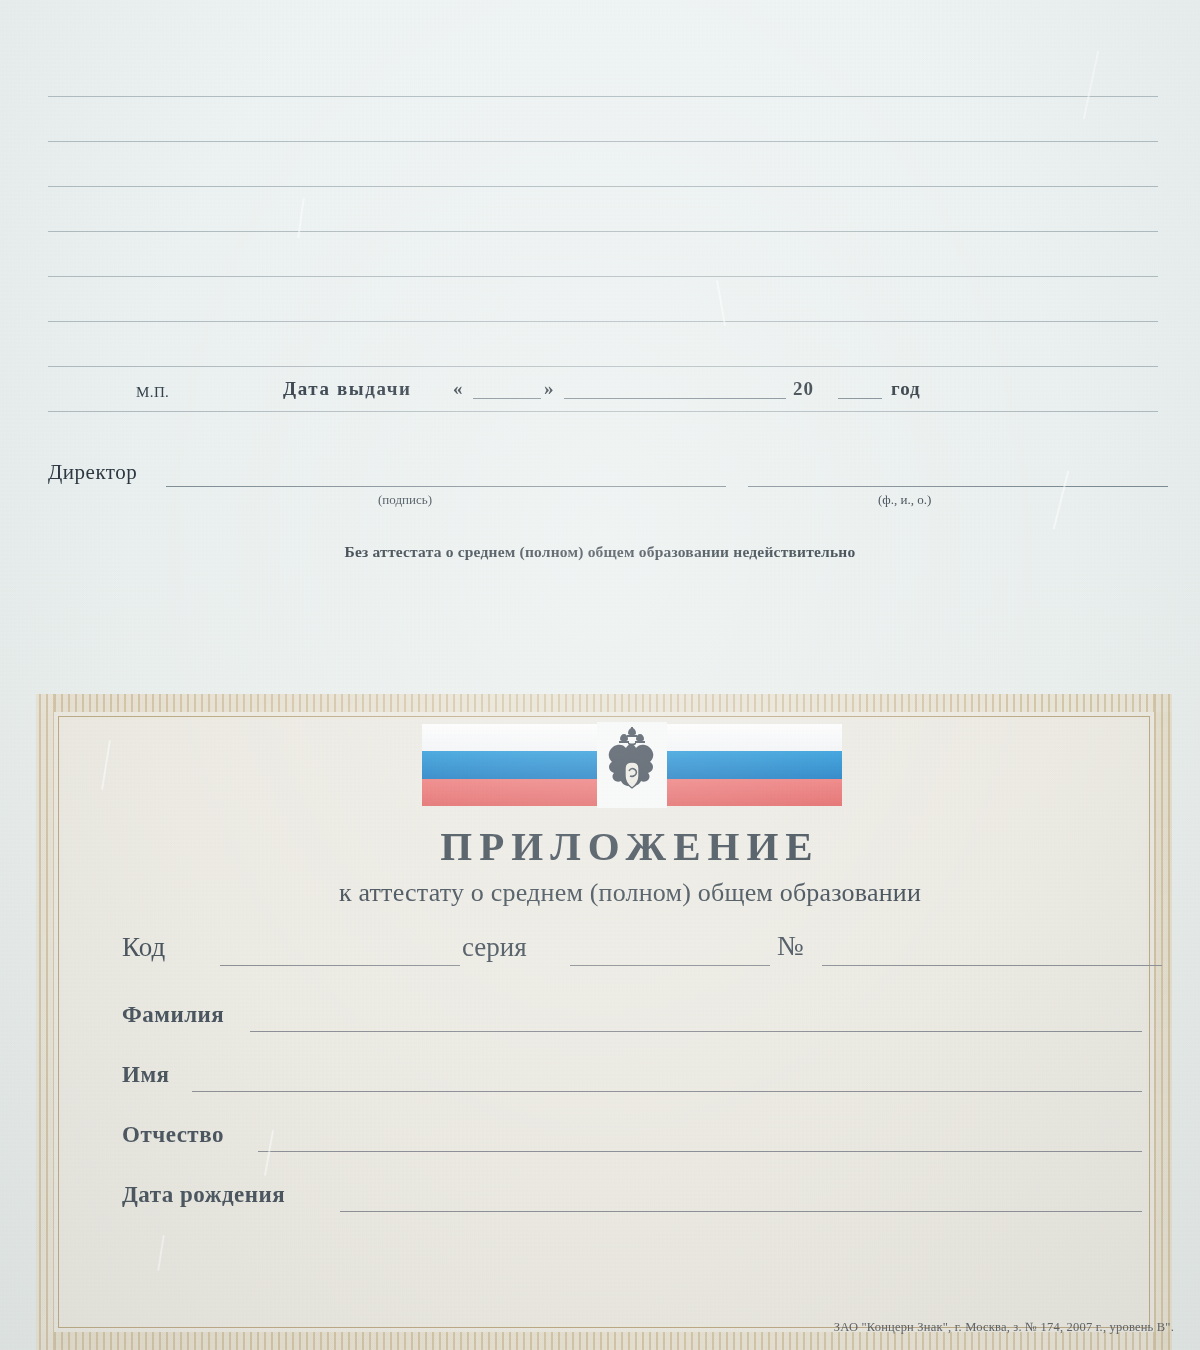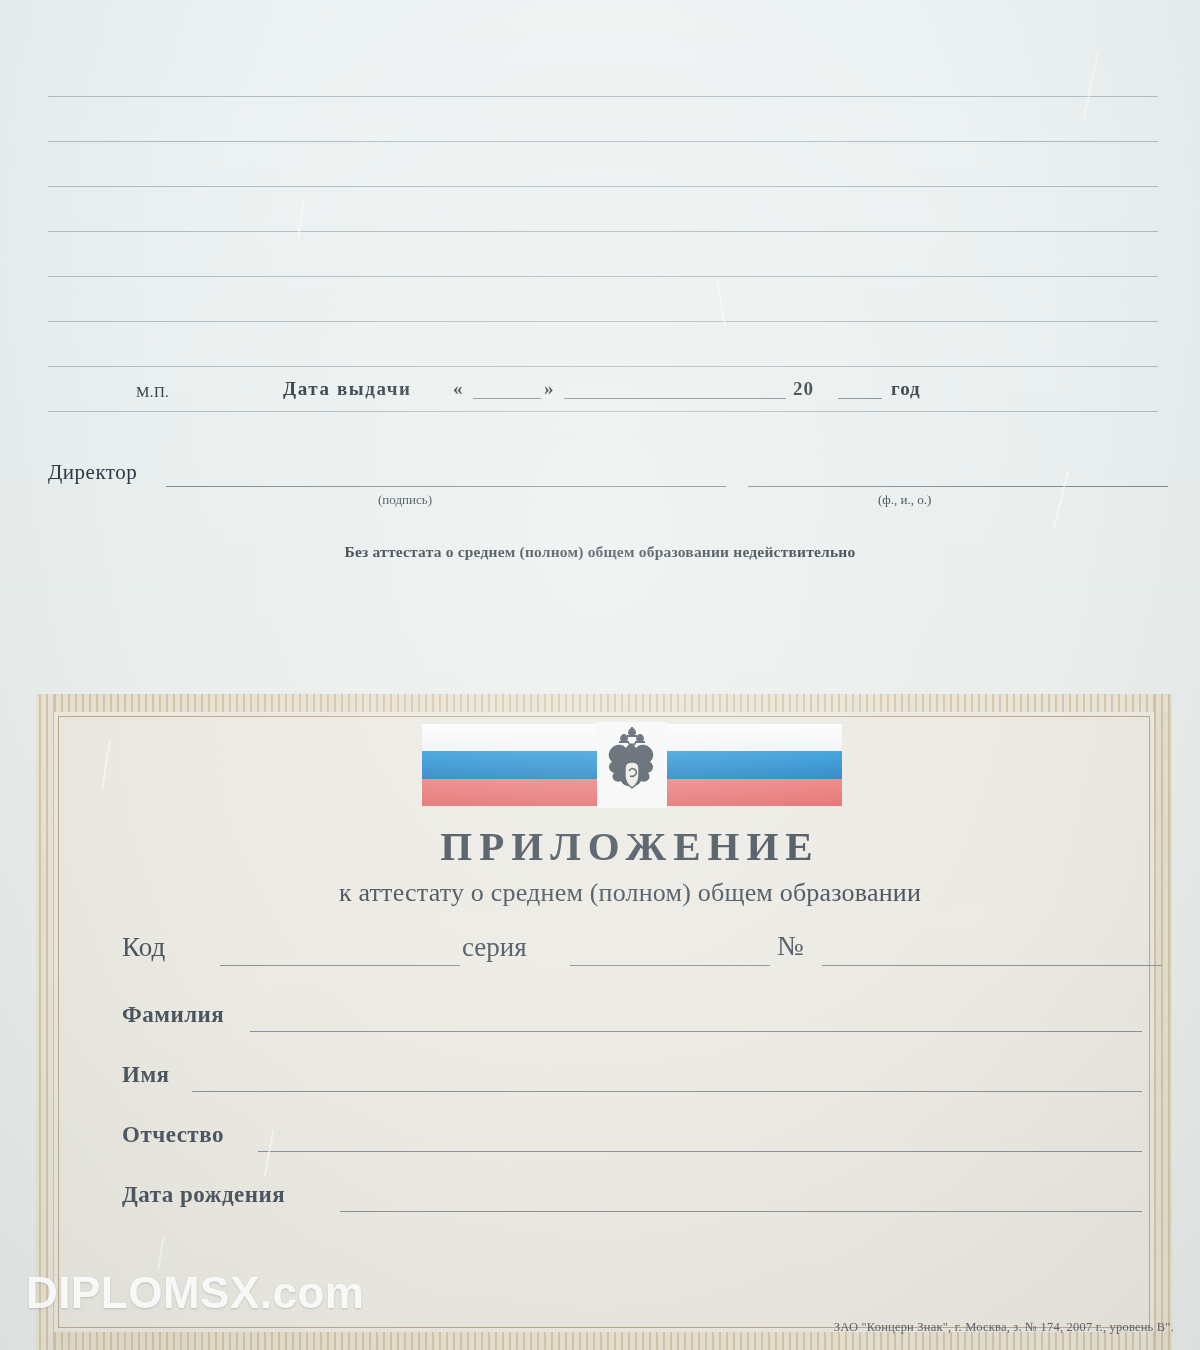--- a/index.html
+++ b/index.html
@@ -466,14 +466,13 @@
   <div class="scratch" style="left:300px; top:198px; width:2px; height:40px; transform: rotate(8deg);"></div>
   <div class="scratch" style="left:720px; top:280px; width:2px; height:46px; transform: rotate(-10deg);"></div>
   <div class="scratch" style="left:1060px; top:470px; width:2px; height:60px; transform: rotate(14deg);"></div>
   <div class="scratch" style="left:105px; top:740px; width:2px; height:50px; transform: rotate(9deg);"></div>
   <div class="scratch" style="left:268px; top:1130px; width:2px; height:46px; transform: rotate(10deg);"></div>
   <div class="scratch" style="left:160px; top:1235px; width:2px; height:36px; transform: rotate(9deg);"></div>
 
   <div class="paper-texture"></div>
   <div class="vignette"></div>
 
-  <div class="watermark">DIPLOMSX.com</div>
 </div>
 
 </body></html>

